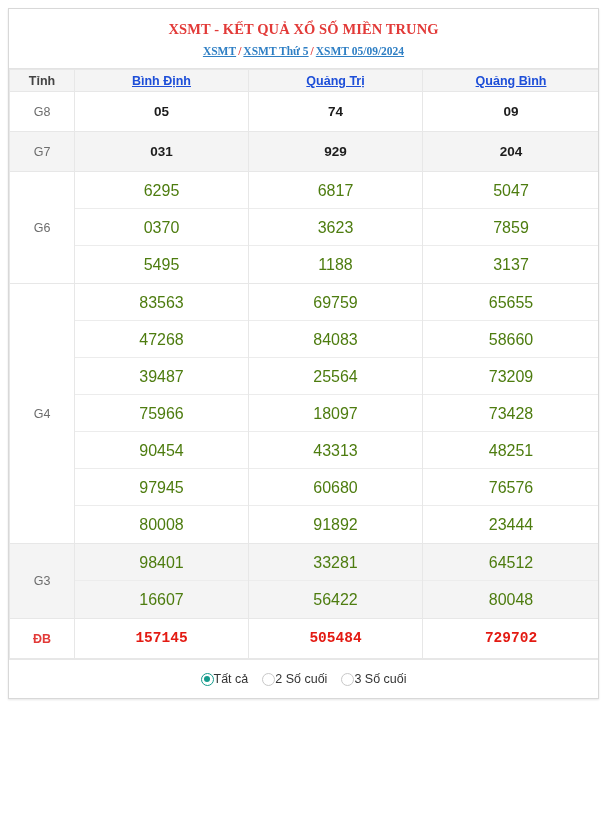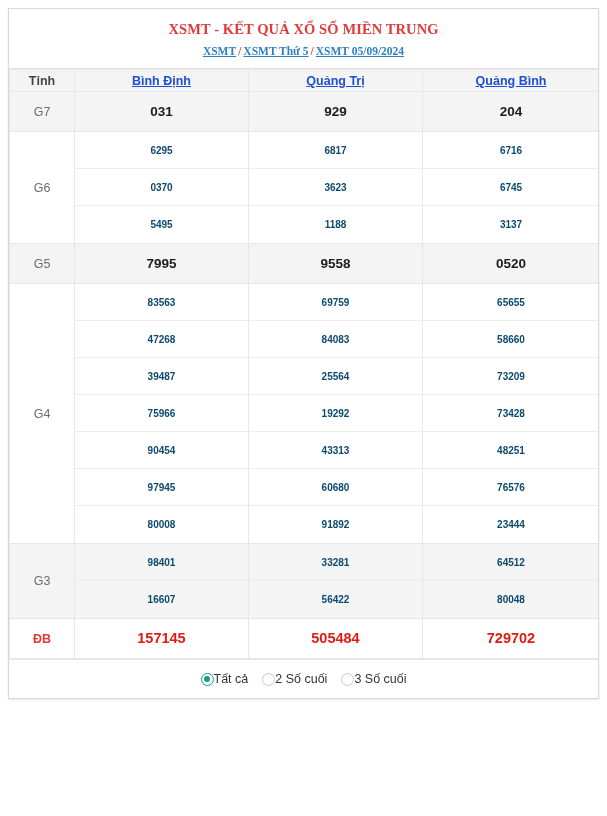--- a/index.html
+++ b/index.html
@@ -87,32 +87,32 @@
     color: #6d6d6d;
   }
   td.label.db { color: #e23a38; font-weight: 700; text-align: center; }
   td.num {
     font-size: 13.5px;
     font-weight: 700;
     color: #1c1c1c;
     height: 37px;
     line-height: 37px;
   }
-  td.num.db { color: #e31a12; font-size: 14.5px; }
+  td.num.db { color: #e31a12; font-size: 14.5px; font-family: Liberation Mono, monospace; }
   tr.shade td { background: #f4f4f4; }
   tr.plain td { background: #ffffff; }
   
   td.group-cell { padding: 0; }
   td.group-cell .sub {
     height: 37px;
     line-height: 37px;
     border-bottom: 1px solid #ececec;
-    font-size: 10px;
-    font-weight: 700;
-    color: #0c4a6e;
+    font-size: 16px;
+    font-weight: 400;
+    color: #4d7c0f;
   }
   td.group-cell .sub:last-child { border-bottom: none; }
   
   .card-footer {
     height: 39px;
     display: flex;
     align-items: center;
     justify-content: center;
     gap: 14px;
     background: #ffffff;
@@ -170,66 +170,66 @@
       </colgroup>
       <thead>
         <tr>
           <th>Tỉnh</th>
           <th class="prov"><a href="#">Bình Định</a></th>
           <th class="prov"><a href="#">Quảng Trị</a></th>
           <th class="prov"><a href="#">Quảng Bình</a></th>
         </tr>
       </thead>
       <tbody id="tbody">
+          <tr class="plain">
+            <td class="label">G8</td>
+            <td class="num">05</td>
+            <td class="num">74</td>
+            <td class="num">09</td>
+          </tr>
           <tr class="shade">
             <td class="label">G7</td>
             <td class="num">031</td>
             <td class="num">929</td>
             <td class="num">204</td>
           </tr>
           <tr class="plain">
             <td class="label">G6</td>
             <td class="group-cell">
               <div class="sub">6295</div>
               <div class="sub">0370</div>
               <div class="sub">5495</div>
             </td>
             <td class="group-cell">
               <div class="sub">6817</div>
               <div class="sub">3623</div>
               <div class="sub">1188</div>
             </td>
             <td class="group-cell">
-              <div class="sub">6716</div>
-              <div class="sub">6745</div>
+              <div class="sub">5047</div>
+              <div class="sub">7859</div>
               <div class="sub">3137</div>
             </td>
-          </tr>
-          <tr class="shade">
-            <td class="label">G5</td>
-            <td class="num">7995</td>
-            <td class="num">9558</td>
-            <td class="num">0520</td>
           </tr>
           <tr class="plain">
             <td class="label">G4</td>
             <td class="group-cell">
               <div class="sub">83563</div>
               <div class="sub">47268</div>
               <div class="sub">39487</div>
               <div class="sub">75966</div>
               <div class="sub">90454</div>
               <div class="sub">97945</div>
               <div class="sub">80008</div>
             </td>
             <td class="group-cell">
               <div class="sub">69759</div>
               <div class="sub">84083</div>
               <div class="sub">25564</div>
-              <div class="sub">19292</div>
+              <div class="sub">18097</div>
               <div class="sub">43313</div>
               <div class="sub">60680</div>
               <div class="sub">91892</div>
             </td>
             <td class="group-cell">
               <div class="sub">65655</div>
               <div class="sub">58660</div>
               <div class="sub">73209</div>
               <div class="sub">73428</div>
               <div class="sub">48251</div>

